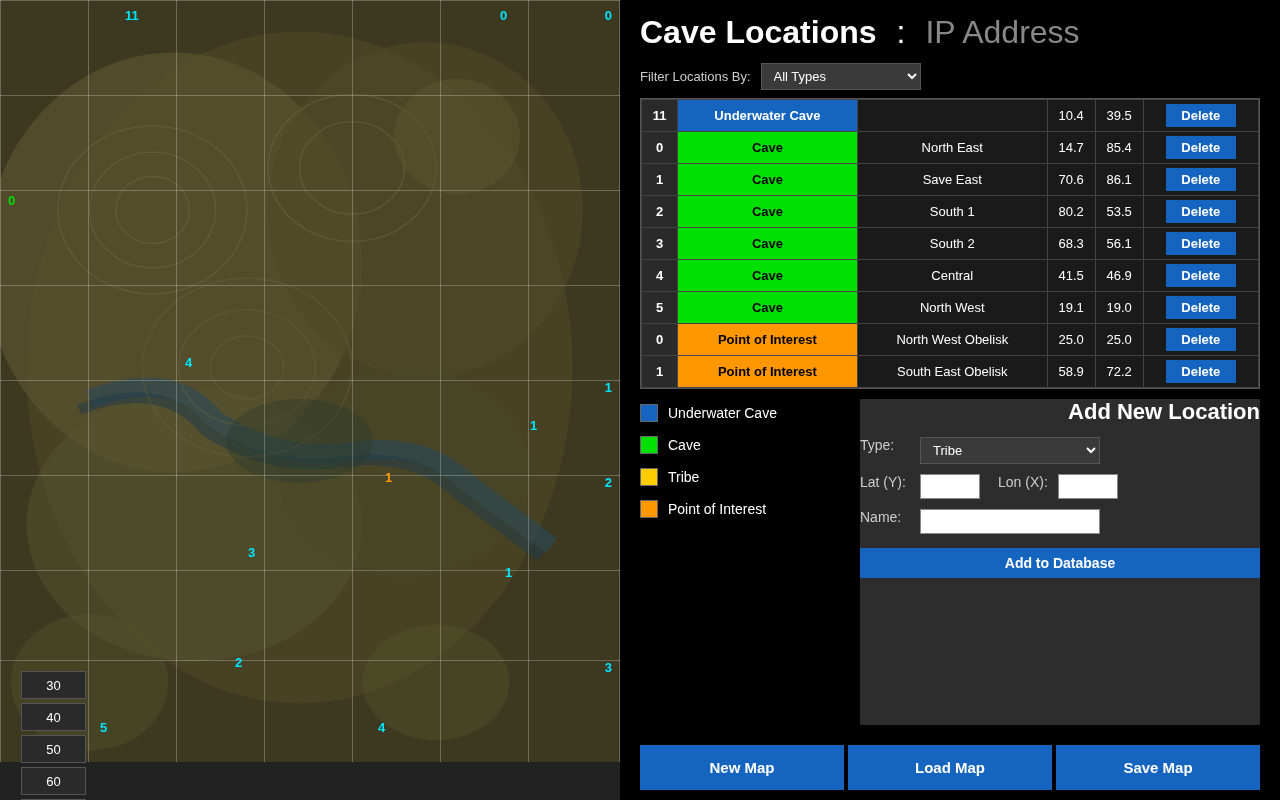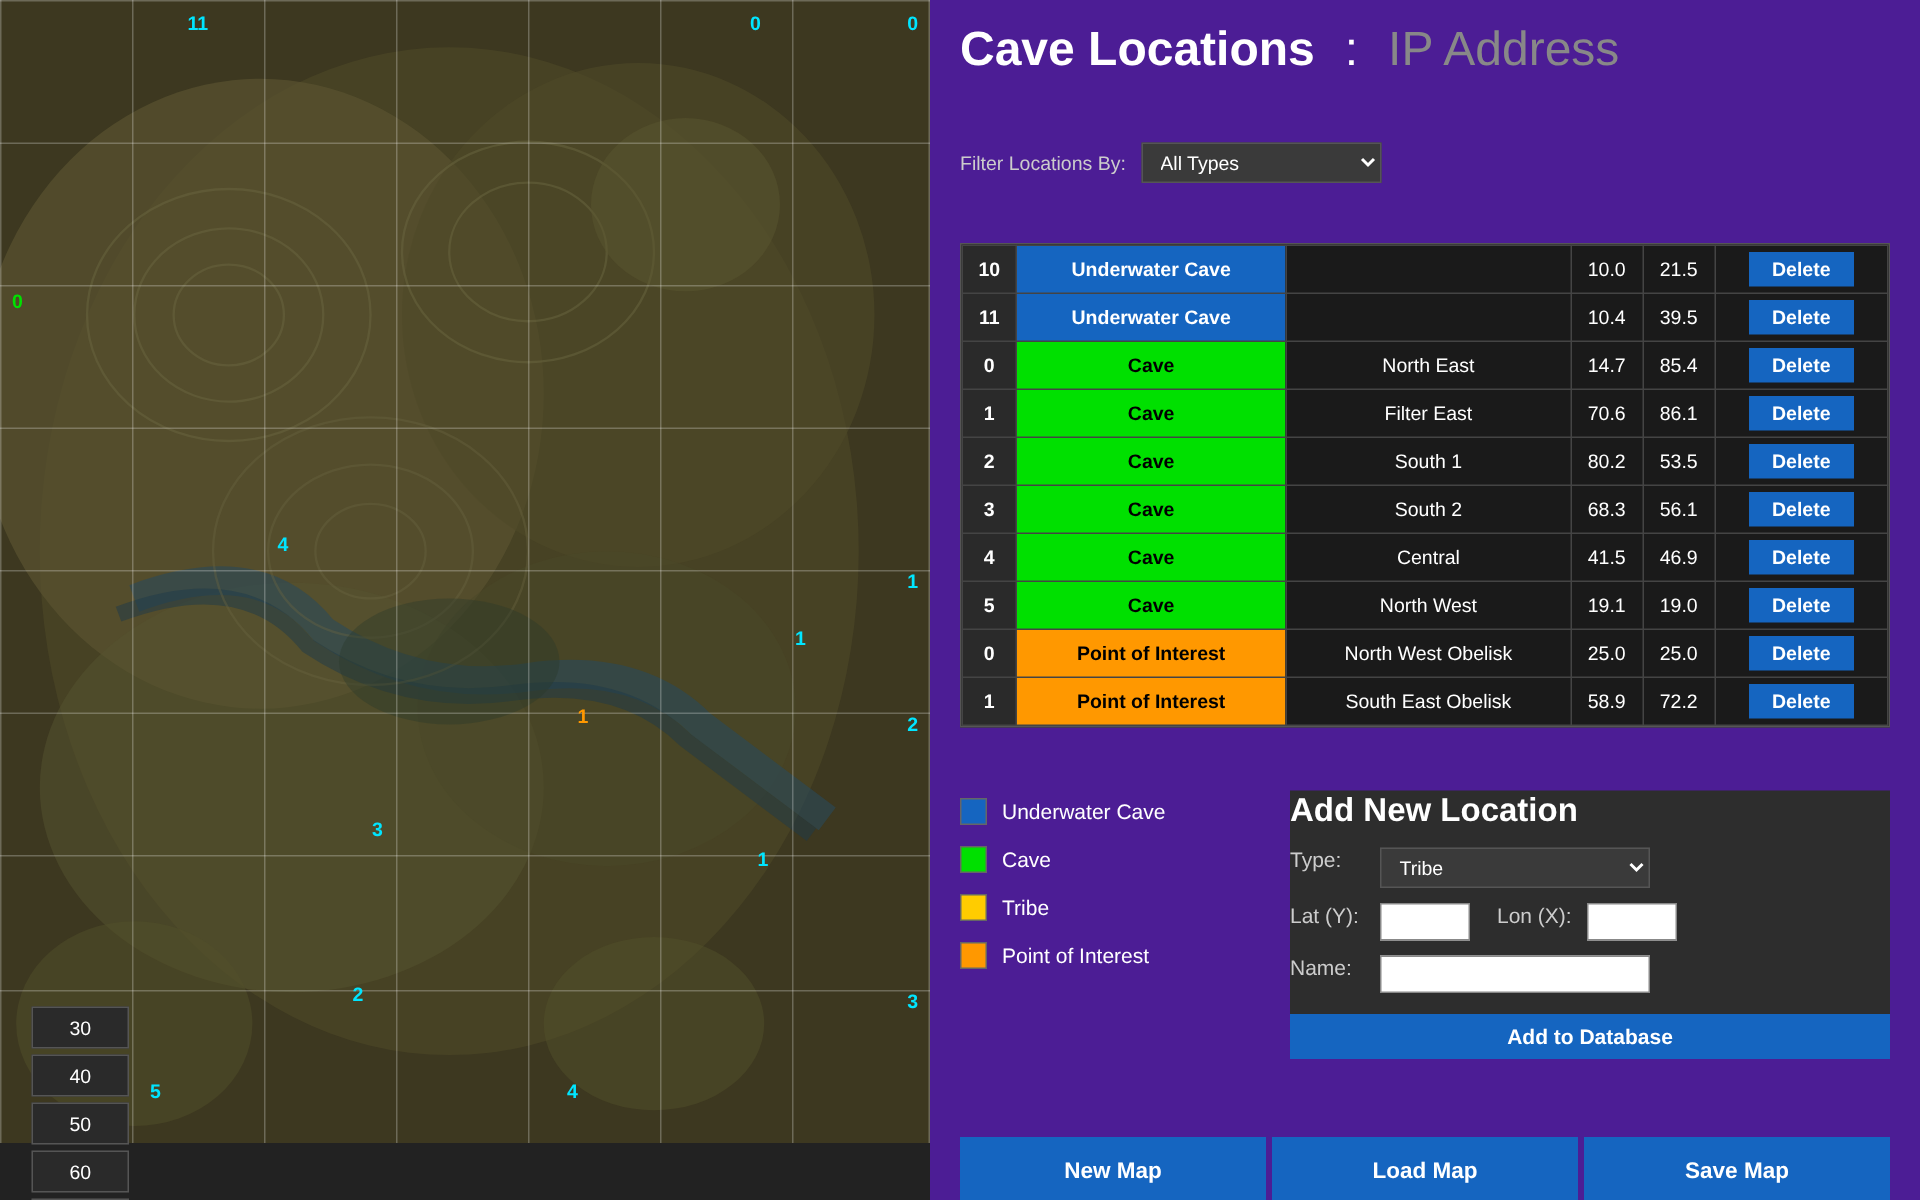--- a/index.html
+++ b/index.html
@@ -88,26 +88,25 @@
       color: #fff;
       font-size: 13px;
       height: 28px;
       width: 65px;
       margin: 0 3px;
     }
 
     
     .data-panel {
       flex: 1;
-      background: #4c1d95;
+      background: #000000;
       display: flex;
       flex-direction: column;
       padding: 0;
       height: 800px;
-      gap: 32px;
     }
 
     .panel-header {
       display: flex;
       align-items: center;
       padding: 14px 20px 8px 20px;
       gap: 20px;
     }
 
     .panel-title {
@@ -273,20 +272,21 @@
     .add-panel {
       flex: 1;
       background: #2d2d2d;
     }
 
     .add-title {
       font-size: 22px;
       font-weight: bold;
       color: #fff;
       margin-bottom: 12px;
+      text-align: right;
     }
 
     .add-row {
       display: flex;
       align-items: flex-start;
       gap: 10px;
       margin-bottom: 10px;
     }
 
     .add-row-label {
@@ -458,30 +458,20 @@
       <option>Cave</option>
       <option>Underwater Cave</option>
       <option>Point of Interest</option>
       <option>Tribe</option>
     </select>
   </div>
 
   <div class="table-container">
     <table>
       <tbody id="table-body">
-      <tr>
-      <td class="cell-id">10</td>
-      <td class="cell-type-blue">Underwater Cave</td>
-      <td class="cell-name"></td>
-      <td class="cell-coord">10.0</td>
-      <td class="cell-coord">21.5</td>
-      <td style="background:#1a1a1a;padding:4px;">
-        <button class="btn-delete">Delete</button>
-      </td>
-    </tr>
           <tr>
       <td class="cell-id">11</td>
       <td class="cell-type-blue">Underwater Cave</td>
       <td class="cell-name"></td>
       <td class="cell-coord">10.4</td>
       <td class="cell-coord">39.5</td>
       <td style="background:#1a1a1a;padding:4px;">
         <button class="btn-delete">Delete</button>
       </td>
     </tr>
@@ -491,21 +481,21 @@
       <td class="cell-name">North East</td>
       <td class="cell-coord">14.7</td>
       <td class="cell-coord">85.4</td>
       <td style="background:#1a1a1a;padding:4px;">
         <button class="btn-delete">Delete</button>
       </td>
     </tr>
           <tr>
       <td class="cell-id">1</td>
       <td class="cell-type-green">Cave</td>
-      <td class="cell-name">Filter East</td>
+      <td class="cell-name">Save East</td>
       <td class="cell-coord">70.6</td>
       <td class="cell-coord">86.1</td>
       <td style="background:#1a1a1a;padding:4px;">
         <button class="btn-delete">Delete</button>
       </td>
     </tr>
           <tr>
       <td class="cell-id">2</td>
       <td class="cell-type-green">Cave</td>
       <td class="cell-name">South 1</td>

